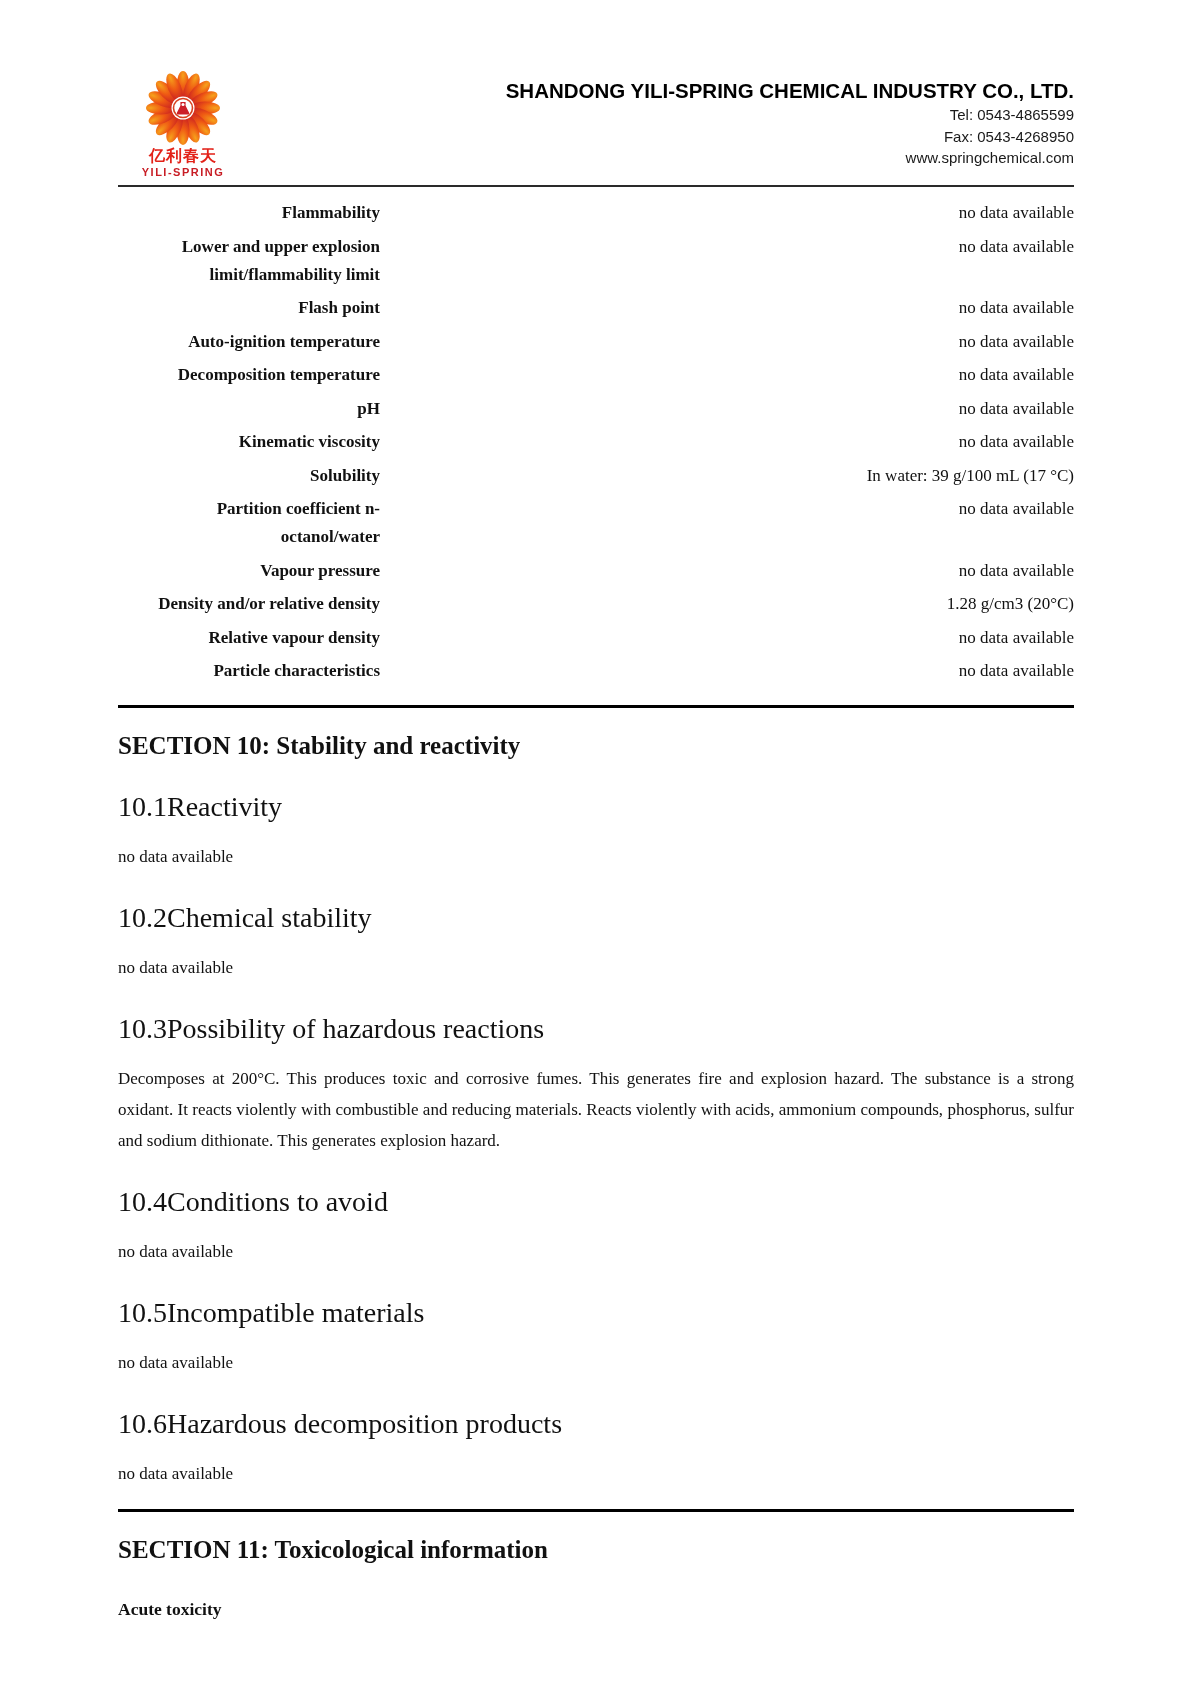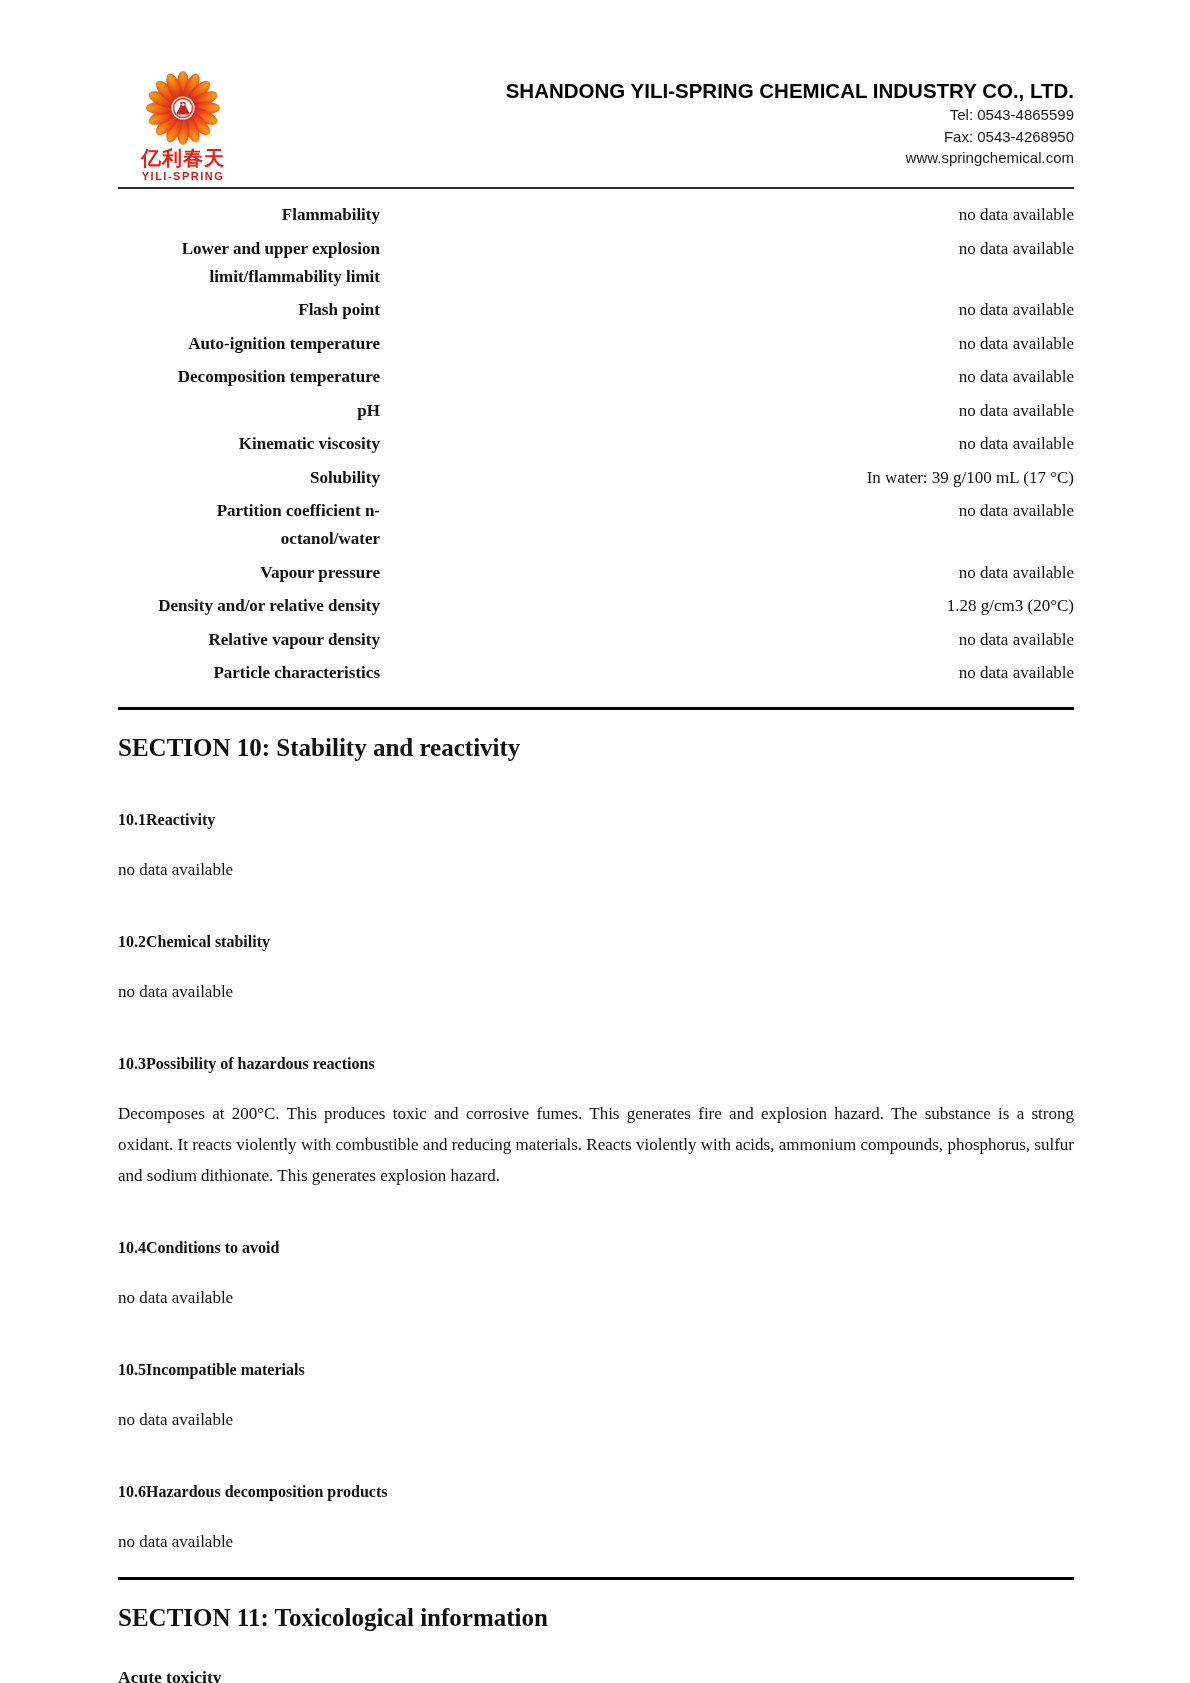--- a/index.html
+++ b/index.html
@@ -21,21 +21,21 @@
     justify-content:space-between;
     align-items:flex-start;
     border-bottom:2px solid #2a2a2a;
     padding-bottom:5px;
     min-height:110px;
     font-family:"Liberation Sans","DejaVu Sans",sans-serif;
   }
   .logo{width:110px;margin-left:10px;text-align:center;line-height:1;}
   .logo svg{display:block;margin:0 auto;}
   .logo-cn{
-    font-weight:bold;font-size:20px;color:#e32219;
+    font-weight:bold;font-size:16px;color:#e32219;
     letter-spacing:1px;margin-top:2px;white-space:nowrap;
   }
   .logo-en{
     font-weight:bold;font-size:11px;color:#c81d25;
     letter-spacing:1.5px;margin-top:3px;white-space:nowrap;
   }
   .header-right{text-align:right;}
   .company-name{
     font-weight:bold;font-size:20.5px;color:#000000;
     line-height:26px;margin-top:8px;
@@ -52,21 +52,21 @@
     font-size:17px;
   }
   .prop-label{font-weight:bold;}
   .prop-value{}
   
   .rule-thick{border:none;border-top:3px solid #000;margin:20px 0 0 0;}
   .section-title{
     font-size:25px;font-weight:bold;margin:23px 0 0 0;line-height:30px;
   }
   .subsection h3{
-    font-size:16px;font-weight:bold;margin:44px 0 0 0;line-height:25px;
+    font-size:28px;font-weight:normal;margin:33px 0 0 0;line-height:25px;
   }
   .subsection p.body-text{
     font-size:17px;margin:22px 0 0 0;line-height:31px;
     text-align:justify;
   }
   .acute{
     font-size:17.5px;font-weight:bold;margin:33px 0 0 0;line-height:22px;
   }
 </style>
 </head>

